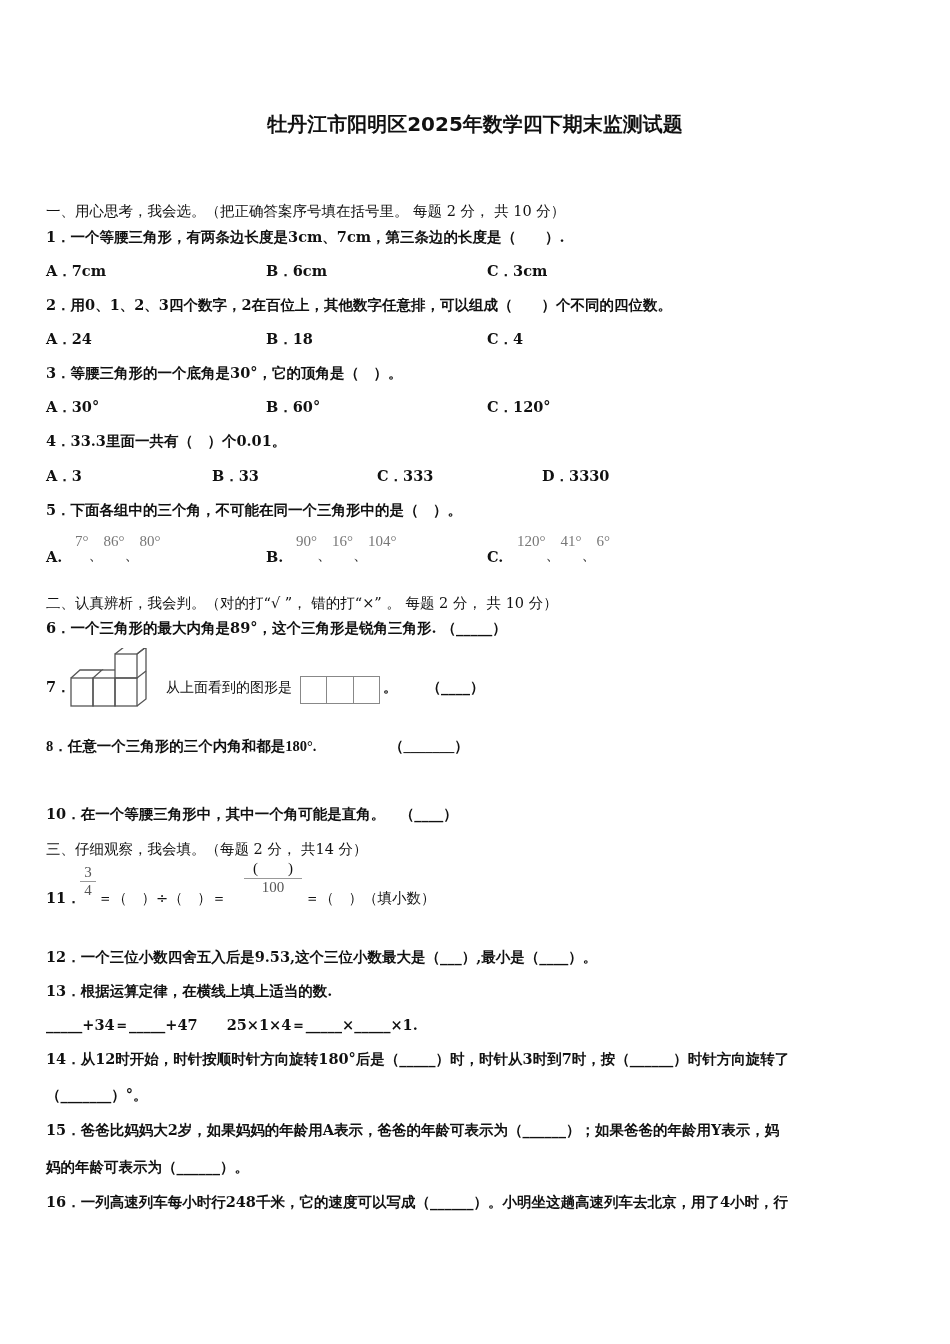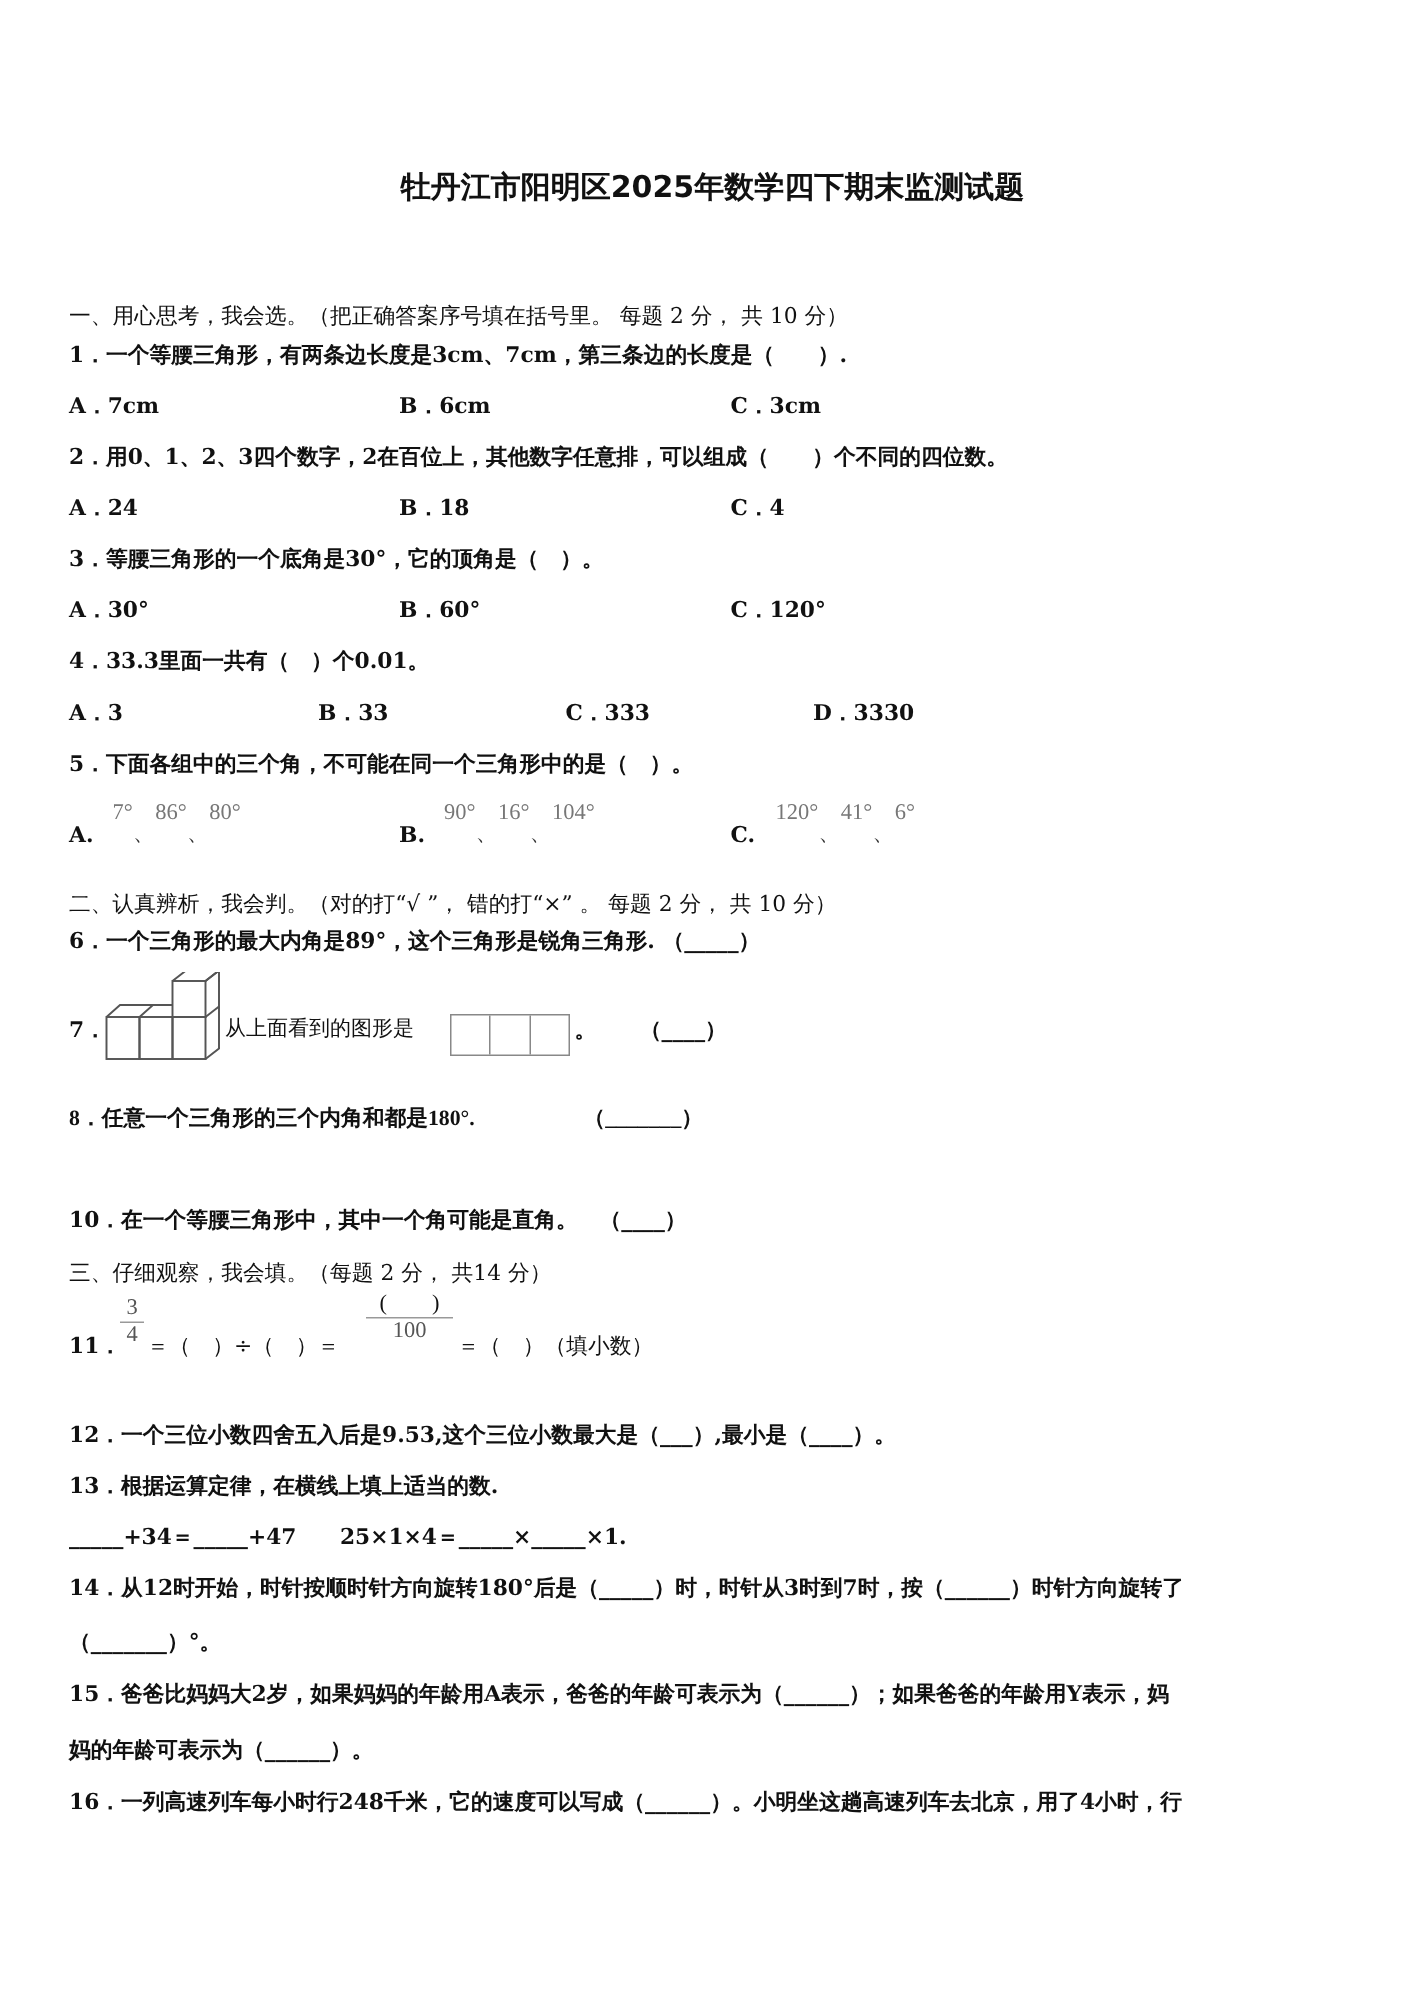--- a/index.html
+++ b/index.html
@@ -92,21 +92,21 @@
 
       <polyline points="1,30 10,22 32,22 23,30"></polyline>
       <polyline points="32,22 45,22"></polyline>
 
       <polyline points="45,6 54,-1 76,-1 67,6"></polyline>
 
       <polyline points="67,6 76,-1 76,51 67,58"></polyline>
       <line x1="67" y1="30" x2="76" y2="23"></line>
     </g>
   </svg>
-  <div class="line bold" style="left:150px; top:677px; font-weight:normal; font-family:Liberation Serif, serif; font-size:14px;">从上面看到的图形是</div>
+  <div class="line bold" style="left:166px; top:677px; font-weight:normal; font-family:Liberation Sans, sans-serif; font-size:14px;">从上面看到的图形是</div>
   <div class="top-view">
       <div></div>
       <div></div>
       <div></div>
     </div>
   <div class="line bold" style="left:383px; top:677px;">。　　（____）</div>
 
   <div class="line bold" style="top:736px;font-family:Liberation Serif, serif;">8．任意一个三角形的三个内角和都是180°.　　　　　（_______）</div>
   <div class="line bold" style="top:804px;">10．在一个等腰三角形中，其中一个角可能是直角。　（____）</div>
 

